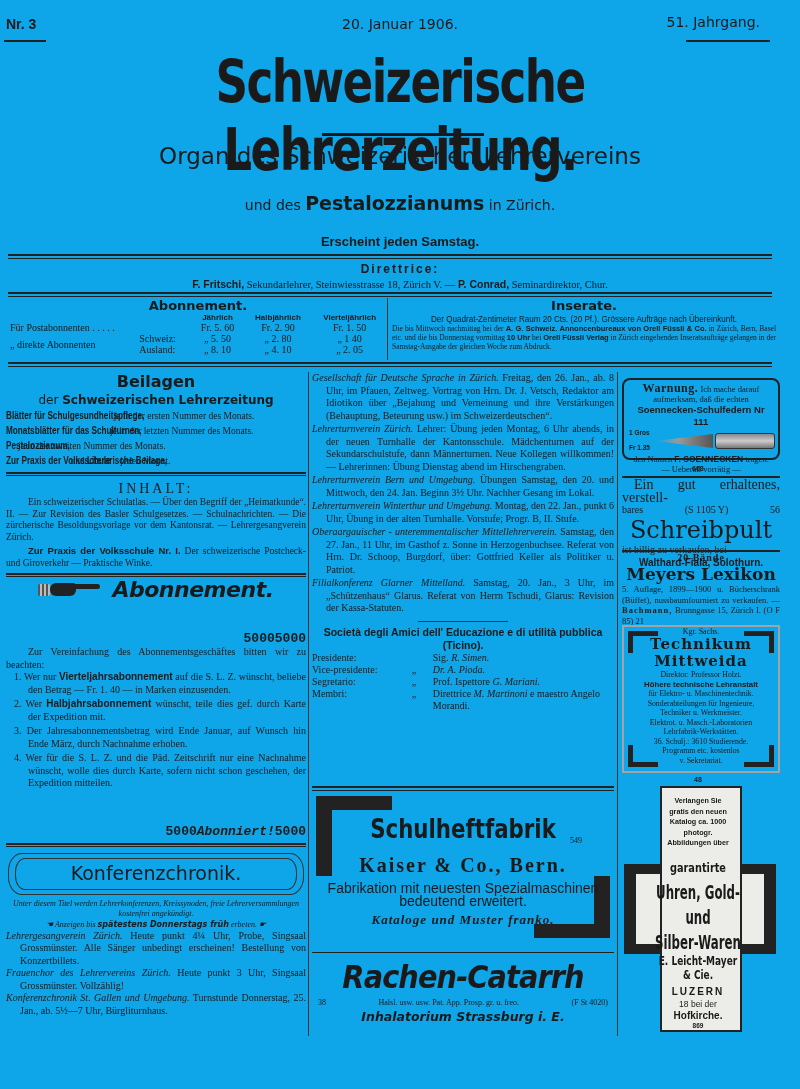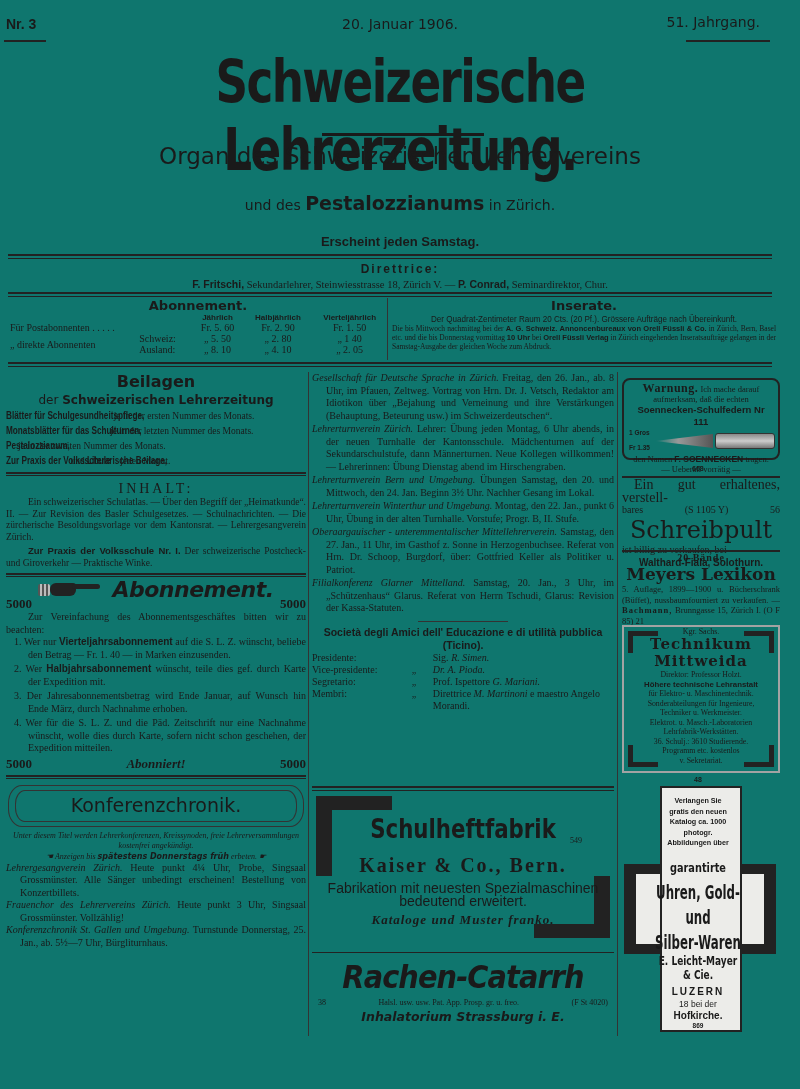--- a/index.html
+++ b/index.html
@@ -1,18 +1,18 @@
 <!DOCTYPE html>
 <html><head>
 <meta charset="utf-8">
 <style>
   * { box-sizing: border-box; margin: 0; padding: 0; }
   html, body { width: 800px; height: 1089px; background: #e9e9e7; overflow: hidden; }
   body { font-family: "Liberation Serif", serif; color: #1a1a1a; position: relative; }
-  .page { position: absolute; left: 0; top: 0; width: 800px; height: 1089px; background: #0f766e; }
+  .page { position: absolute; left: 0; top: 0; width: 800px; height: 1089px; background: #0ea5e9; }
 
   
   .topline { position: absolute; top: 14px; left: 0; width: 800px; height: 30px; }
   .nr { position: absolute; left: 6px; top: 2px; font-family: "Liberation Sans", sans-serif; font-weight: bold; font-size: 14px; }
   .nr-rule, .jg-rule { position: absolute; height: 2px; background: #222; top: 26px; }
   .nr-rule { left: 4px; width: 42px; }
   .date { position: absolute; left: 0; width: 800px; text-align: center; top: 2px; font-family: "DejaVu Sans", sans-serif; font-size: 14px; }
   .jahrgang { position: absolute; right: 40px; top: 0; font-family: "DejaVu Sans", sans-serif; font-size: 14px; }
   .jg-rule { right: 30px; width: 84px; }
 
@@ -58,21 +58,21 @@
   .inhalt-t { font-size: 9.5px; line-height: 11.5px; text-align: justify; text-indent: 22px; }
   .inhalt-t2 { font-size: 9.5px; line-height: 11.5px; text-align: justify; text-indent: 22px; margin-top: 2px; }
   .inhalt-t2 b { font-family: "Liberation Sans", sans-serif; }
 
   .abon-h { display: flex; align-items: center; justify-content: center; gap: 10px; margin-top: 4px; }
   .hand { width: 64px; height: 16px; position: relative; }
   .hand .cuff { position: absolute; left: 0; top: 3px; width: 12px; height: 12px; background: repeating-linear-gradient(90deg,#555 0 2px,#bbb 2px 4px); border-radius: 2px; }
   .hand .palm { position: absolute; left: 12px; top: 2px; width: 26px; height: 13px; background: #222; border-radius: 6px 3px 6px 6px; }
   .hand .finger { position: absolute; left: 34px; top: 3px; width: 28px; height: 5px; background: #222; border-radius: 3px; }
   .abon-title { font-family: "DejaVu Sans", sans-serif; font-weight: bold; font-style: italic; font-size: 22px; letter-spacing: -0.5px; }
-  .row5000 { display: flex; justify-content: space-between; font-family: Liberation Serif, serif; font-weight: bold; font-size: 13px; line-height: 14px; }
+  .row5000 { display: flex; justify-content: flex-end; font-family: Liberation Mono, monospace; font-weight: bold; font-size: 13px; line-height: 14px; margin-top: 35px; }
   .abon-p { text-indent: 22px; text-align: justify; font-size: 10px; line-height: 12.5px; }
   .abon-list { font-size: 10px; line-height: 12.5px; }
   .abon-list li { list-style: none; padding-left: 22px; text-indent: -14px; text-align: justify; margin-bottom: 2px; }
   .abon-list li b { font-family: "Liberation Sans", sans-serif; }
   .abonniert { font-style: italic; }
 
   .konf-box { margin: 6px 2px 4px; height: 42px; border: 1.5px solid #333; border-radius: 14px / 18px; display: flex; align-items: center; justify-content: center; position: relative; }
   .konf-box::before { content: ""; position: absolute; left: 6px; right: 6px; top: 4px; bottom: 4px; border: 1px solid #333; border-radius: 10px / 14px; }
   .konf-title { font-family: "DejaVu Sans", sans-serif; font-size: 19px; position: relative; }
   .konf-note { font-style: italic; font-size: 8px; text-align: center; line-height: 10px; }

